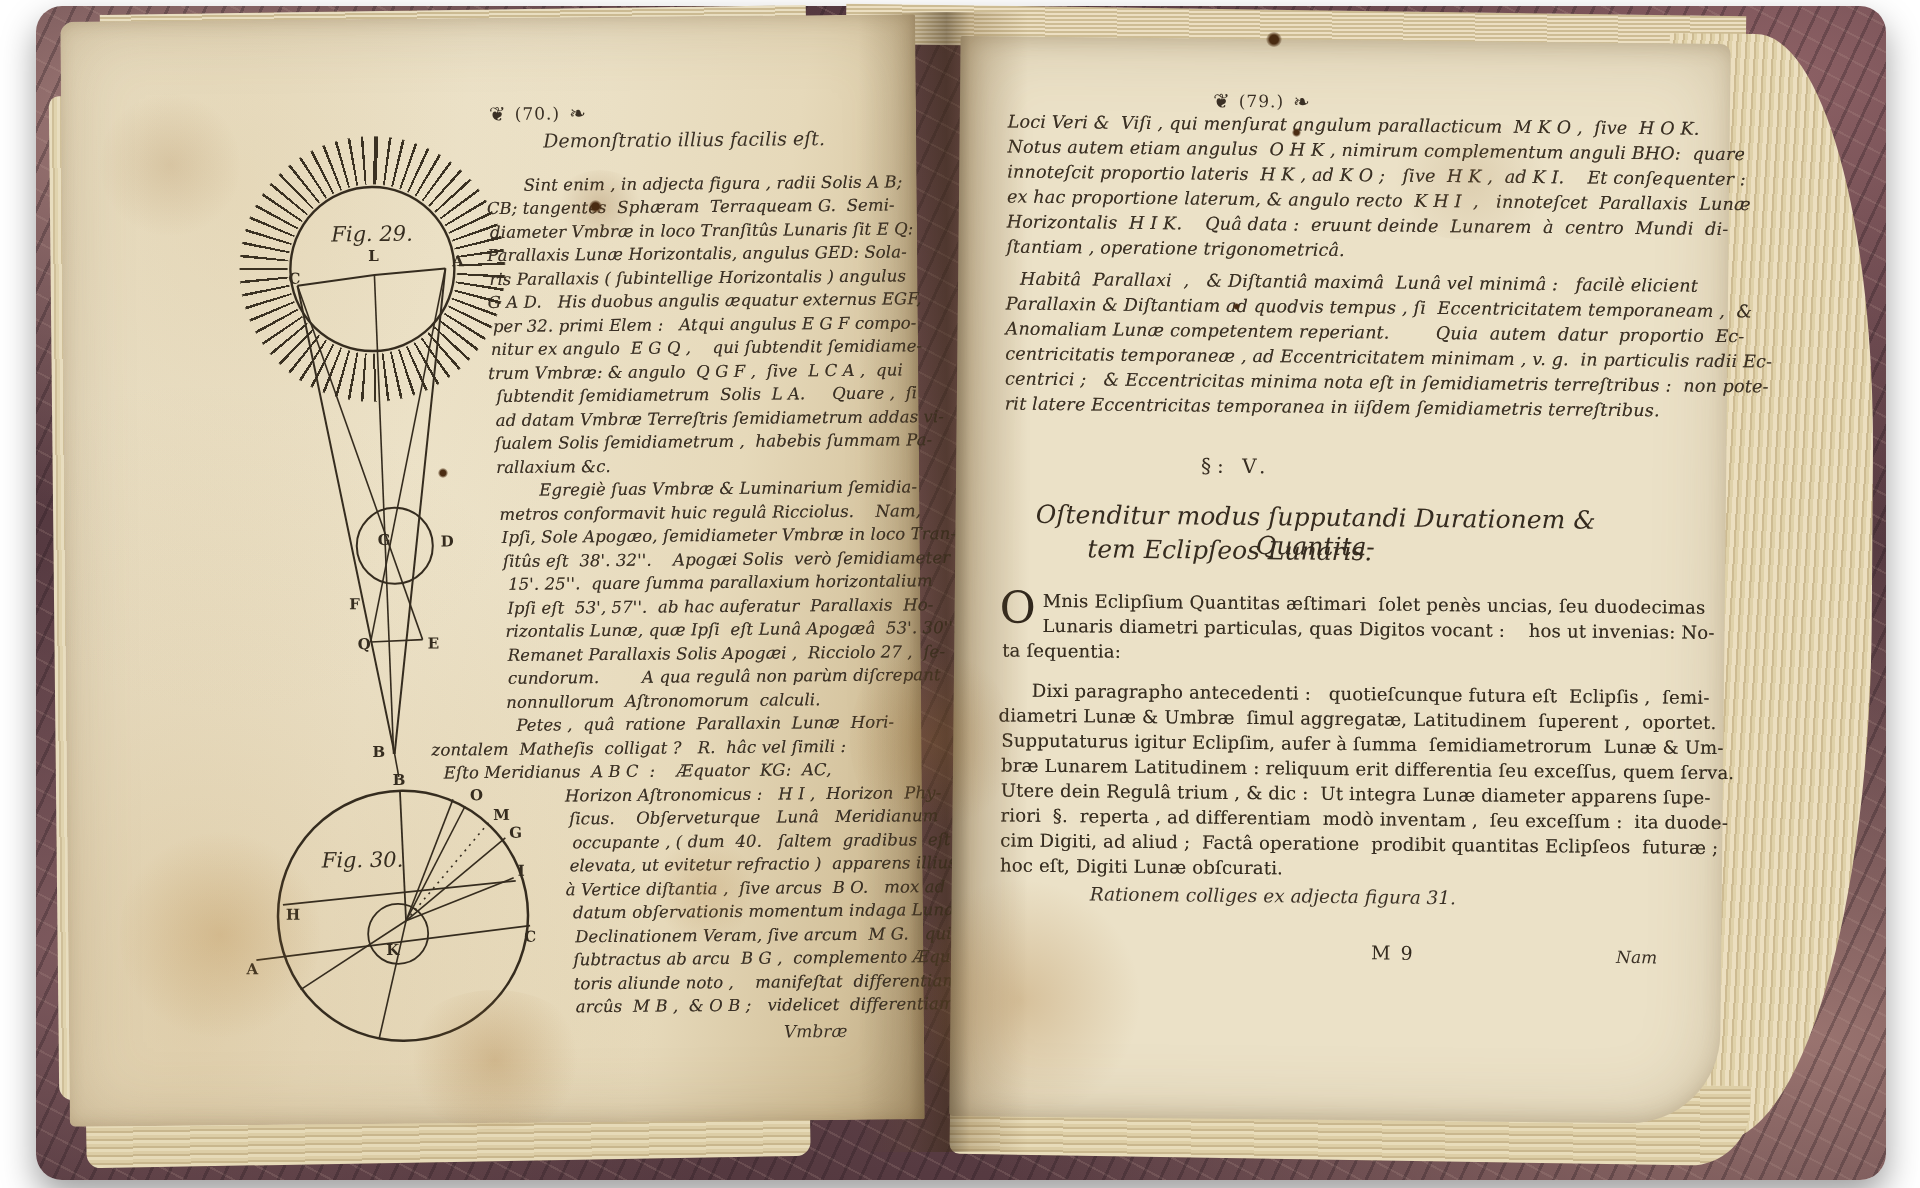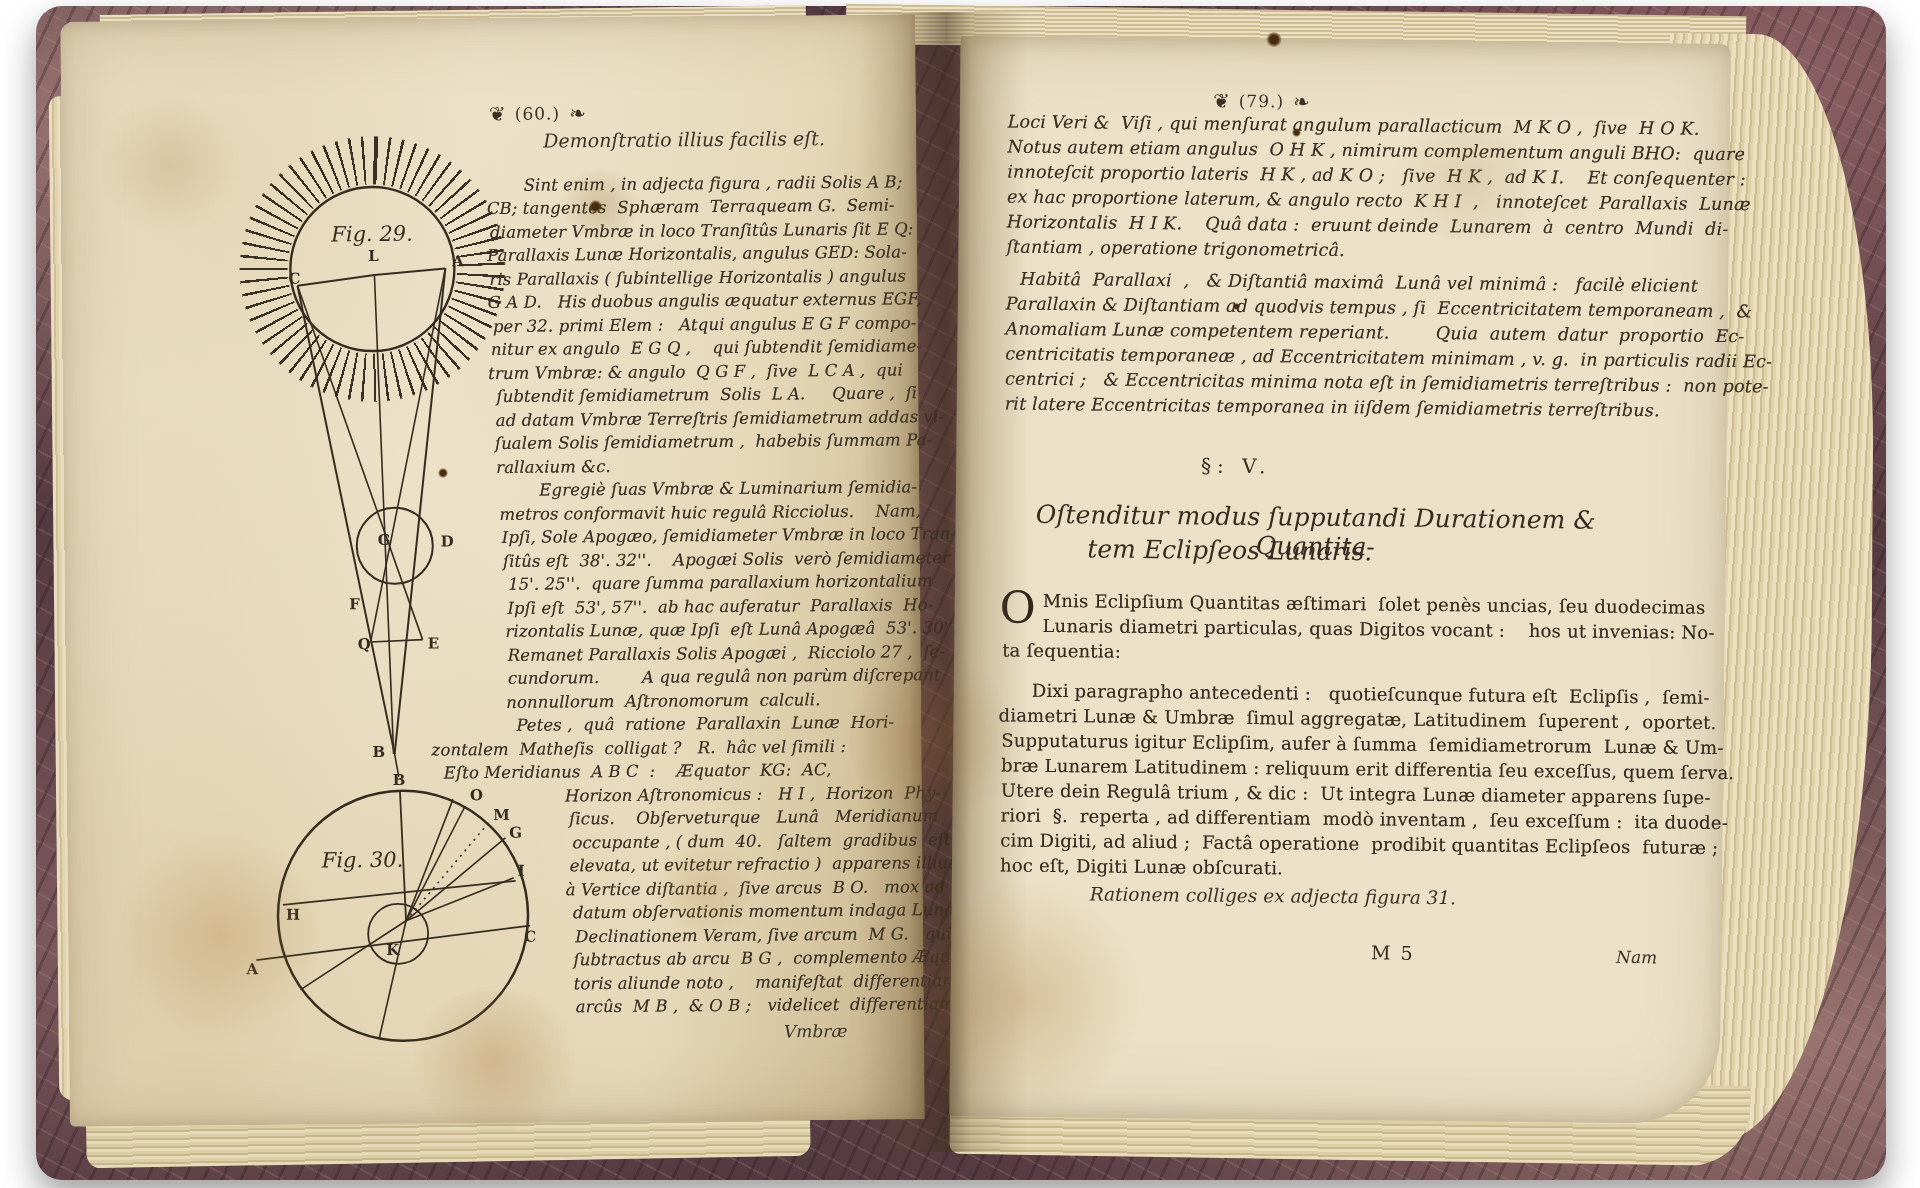--- a/index.html
+++ b/index.html
@@ -106,21 +106,21 @@
   <div class="edges edge-left"></div>
   <div class="edges edge-bottom-left"></div>
   <div class="edges edge-top-left"></div>
   <div class="edges edge-top-right"></div>
   <div class="edges edge-right"></div>
   <div class="edges edge-bottom-right"></div>
 
   <div class="page page-left">
     <div class="hdr" style="left:428px;top:86px;">
       <span class="orn">❦</span>
-      <span class="num">(60.)</span>
+      <span class="num">(70.)</span>
       <span class="orn">❧</span>
     </div>
     <div class="ttl" style="left:482px;top:112px;">Demonſtratio illius facilis eſt.</div>
 
     <div class="sun-rays"></div>
     <svg class="fig" style="left:150px;top:90px;" width="320" height="700" viewBox="0 0 320 700">
       <circle cx="160" cy="160" r="82" stroke-width="2.4"></circle>
       <text class="figcap" x="160" y="132" text-anchor="middle">Fig. 29.</text>
 
       <polyline points="85,176 162,166 233,160" stroke-width="2"></polyline>
@@ -252,21 +252,21 @@
         <div class="tl rm" style="left: 45px; top: 669px;">diametri Lunæ &amp; Umbræ  ſimul aggregatæ, Latitudinem  ſuperent ,  oportet.</div>
         <div class="tl rm" style="left: 48px; top: 694px;">Supputaturus igitur Eclipſim, aufer à ſumma  ſemidiametrorum  Lunæ &amp; Um-</div>
         <div class="tl rm" style="left: 48px; top: 719px;">bræ Lunarem Latitudinem : reliquum erit differentia ſeu exceſſus, quem ſerva.</div>
         <div class="tl rm" style="left: 48px; top: 744px;">Utere dein Regulâ trium , &amp; dic :  Ut integra Lunæ diameter apparens ſupe-</div>
         <div class="tl rm" style="left: 48px; top: 769px;">riori  §.  reperta , ad differentiam  modò inventam ,  ſeu exceſſum :  ita duode-</div>
         <div class="tl rm" style="left: 48px; top: 794px;">cim Digiti, ad aliud ;  Factâ operatione  prodibit quantitas Eclipſeos  futuræ ;</div>
         <div class="tl rm" style="left: 48px; top: 819px;">hoc eſt, Digiti Lunæ obſcurati.</div>
       </div>
 
     <div class="note" style="left:138px;top:846px;">Rationem colliges ex adjecta figura 31.</div>
-    <div class="sig" style="left:420px;top:901px;">M 5</div>
+    <div class="sig" style="left:420px;top:901px;">M 9</div>
     <div class="catch" style="left:665px;top:904px;">Nam</div>
   </div>
 
   <div class="gutter"></div>
 
   <div class="stain s8"></div>
   <div class="stain s1"></div>
   <div class="stain spot sp-a"></div>
   <div class="stain spot sp-b"></div>
   <div class="stain spot sp-c"></div>

